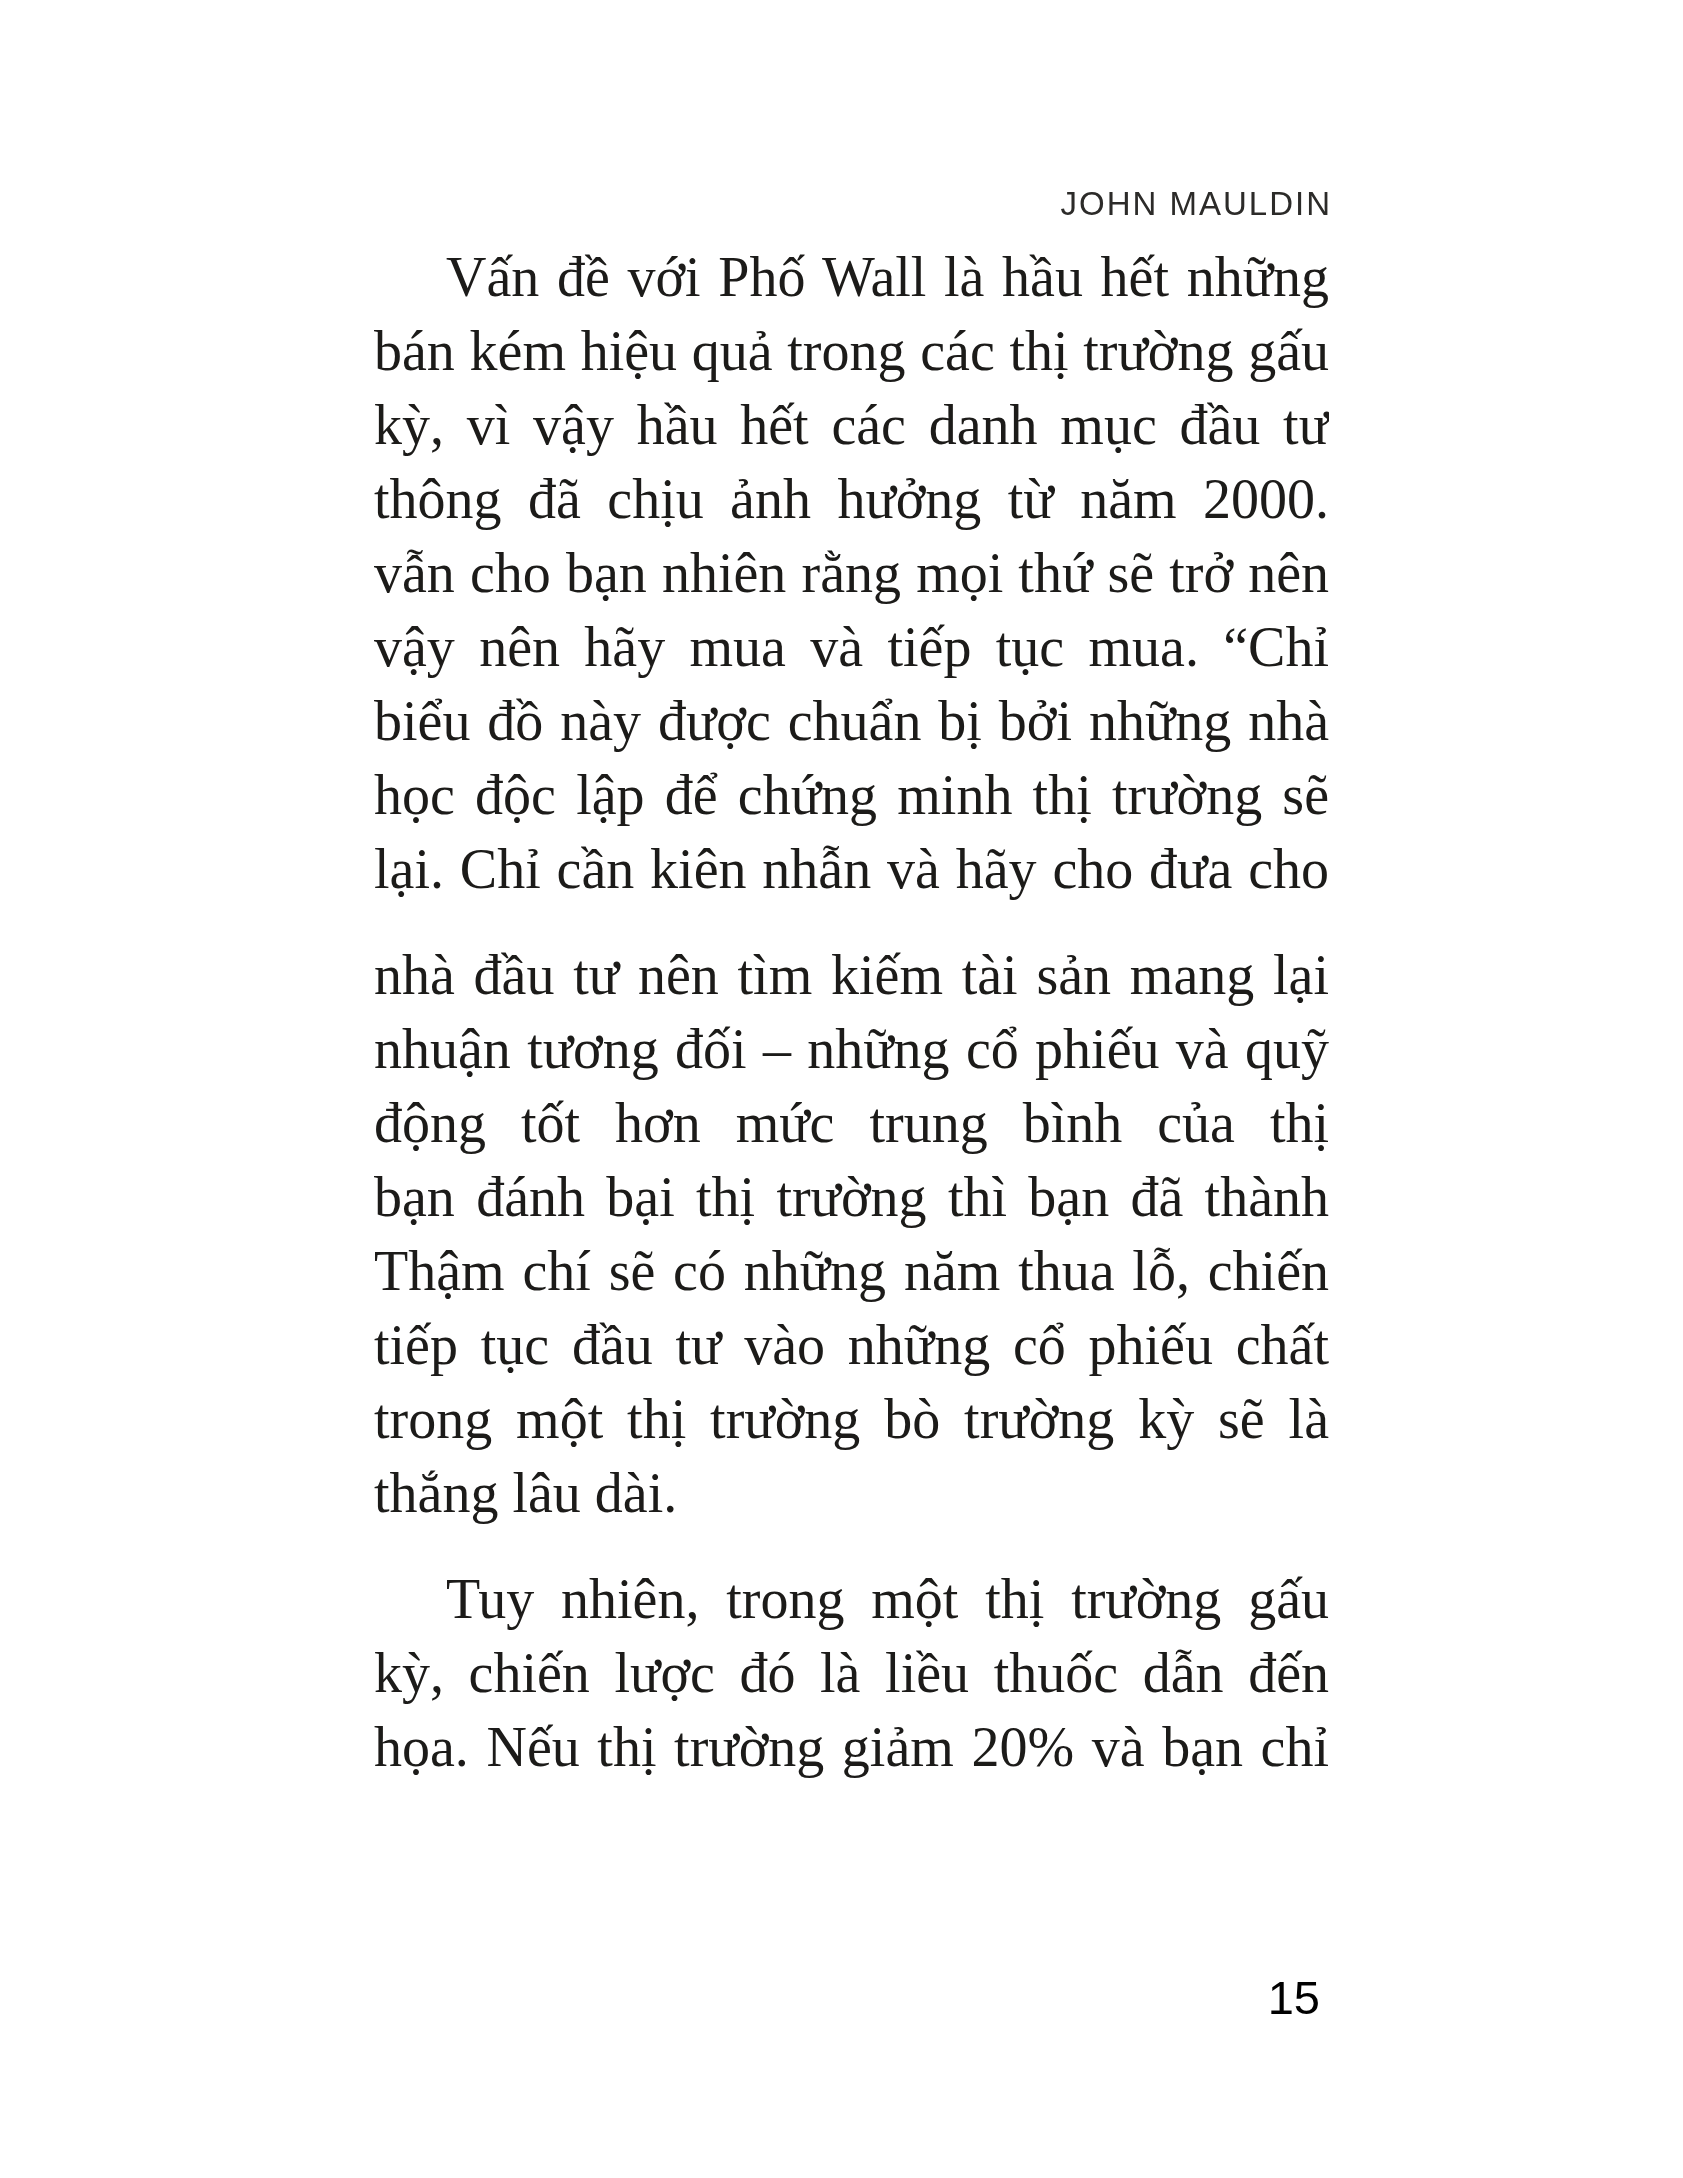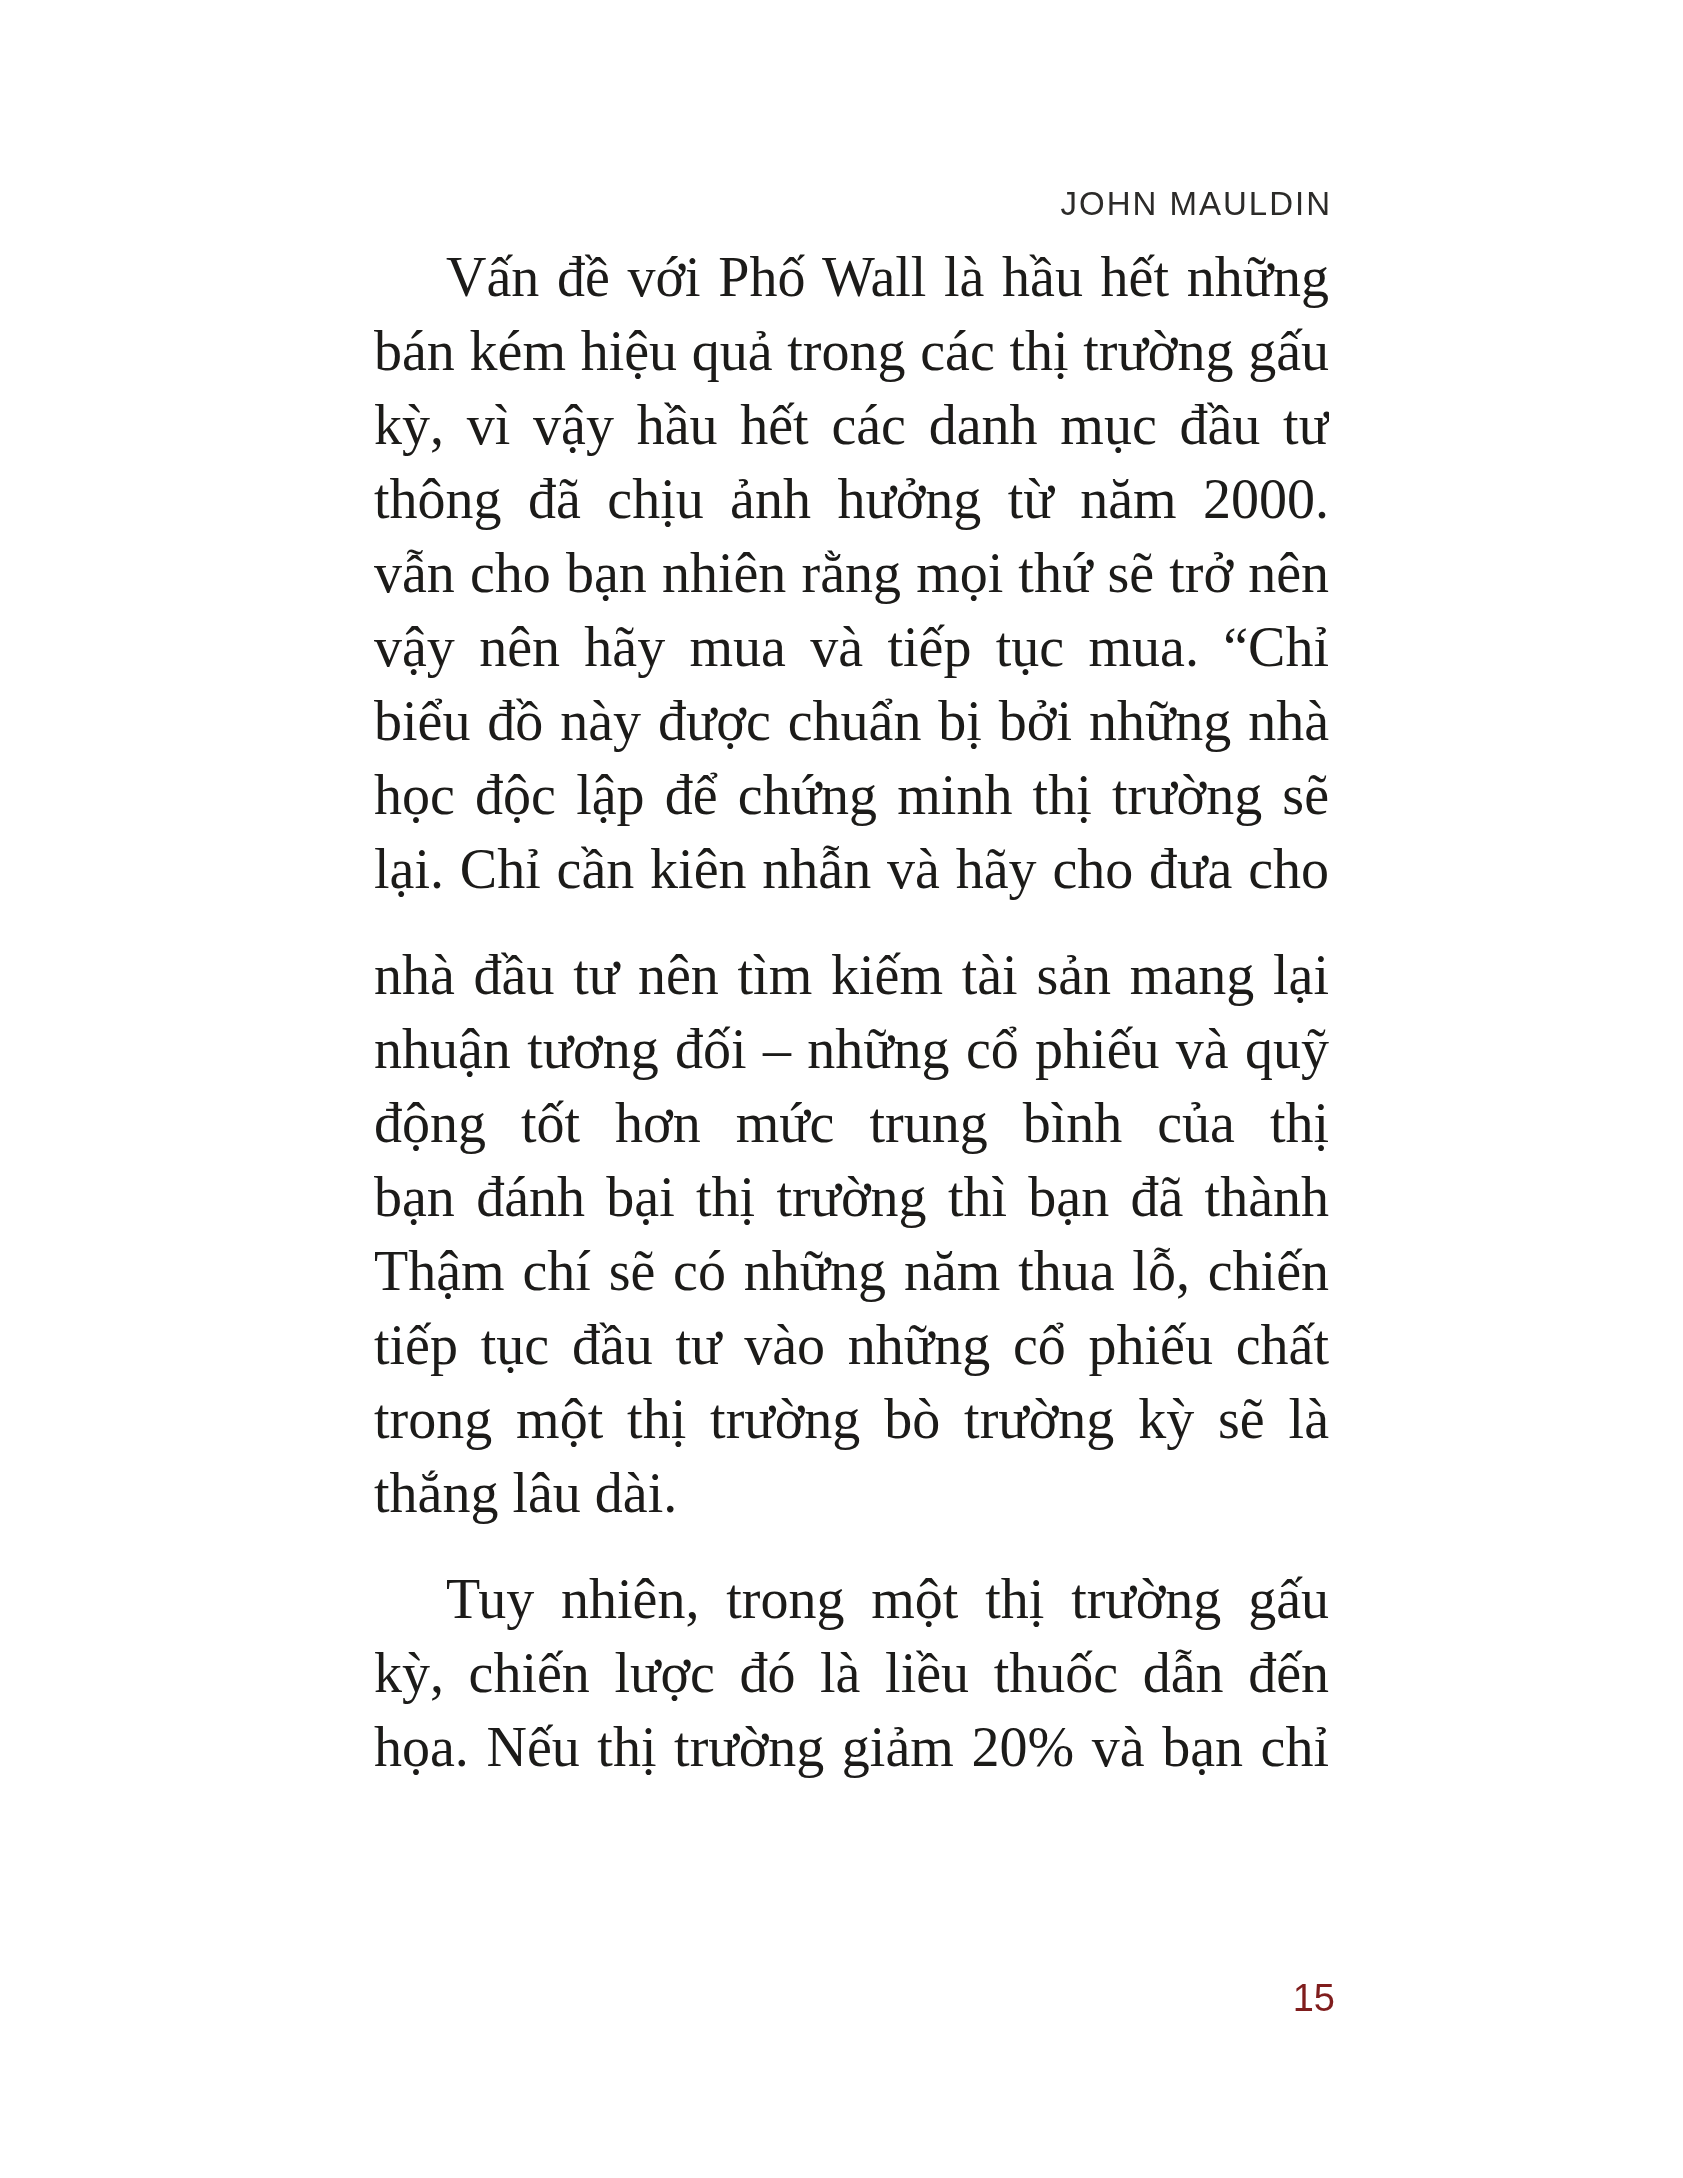--- a/index.html
+++ b/index.html
@@ -51,25 +51,25 @@
   .line.first-line {
     text-indent: 72px;
   }
   .line.para-end {
     text-align: left;
     text-align-last: left;
   }
   .page-number {
     position: absolute;
     top: 1975px;
-    right: 348px;
+    right: 363px;
     font-family: "Liberation Sans", "DejaVu Sans", sans-serif;
-    font-size: 38px;
+    font-size: 47px;
     line-height: 46px;
-    color: #7f1d1d;
+    color: #000000;
   }
 </style>
 </head>
 <body>
 
 <div class="page">
   <div class="running-header">JOHN MAULDIN</div>
 
   <div class="text-block" id="text-block">
       <div class="paragraph">

